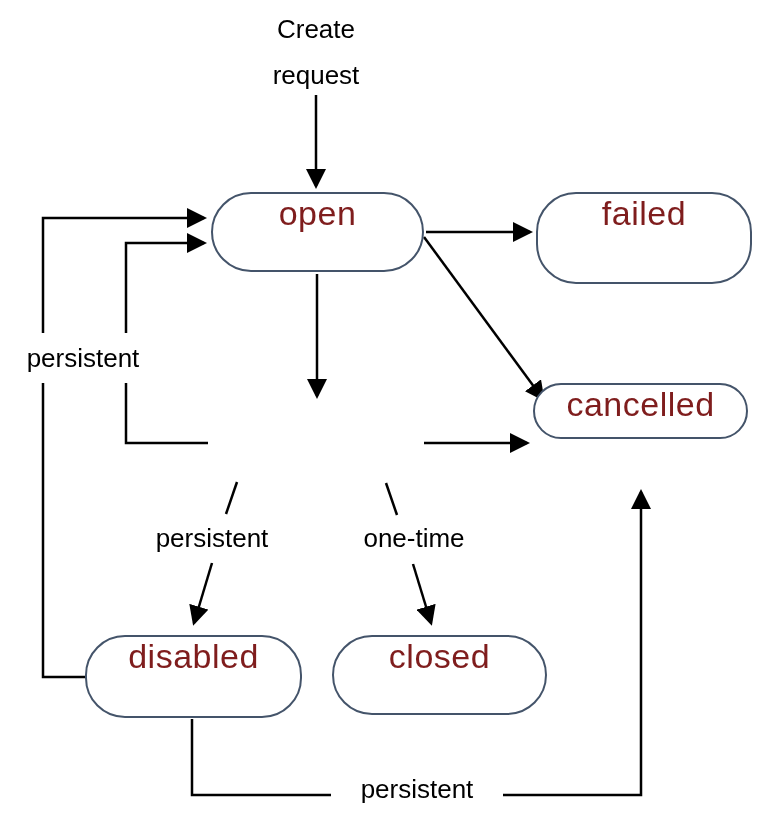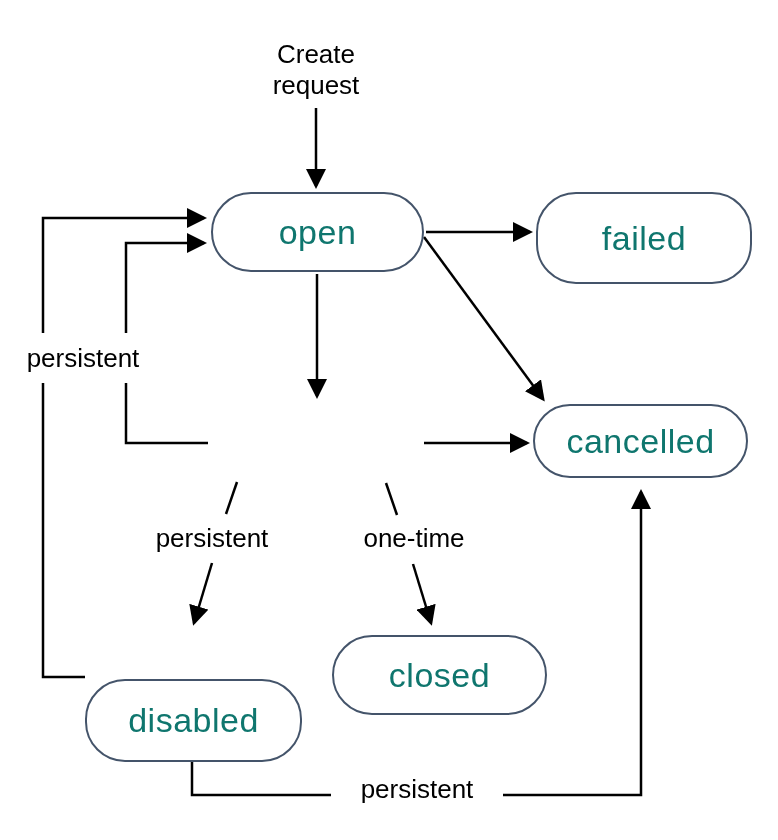--- a/index.html
+++ b/index.html
@@ -26,45 +26,45 @@
     stroke: #000000;
     stroke-width: 2.5;
     fill: none;
   }
   .node {
     position: absolute;
     background: #ffffff;
     border: 2.5px solid #44546A;
     border-radius: 40px;
     display: flex;
-    align-items: center;
+    align-items: flex-start;
     justify-content: center;
     font-size: 34px;
-    color: #0f766e;
+    color: #7f1d1d;
     box-sizing: border-box;
     letter-spacing: 0.5px;
   }
   .edge-label {
     position: absolute;
     background: #ffffff;
     display: flex;
     align-items: center;
     justify-content: center;
     font-size: 26px;
     color: #000000;
     text-align: center;
   }
   .node-open      { left: 211px; top: 192px; width: 213px; height: 80px; }
   .node-failed    { left: 536px; top: 192px; width: 216px; height: 92px; }
   .node-active    { left: 208px; top: 402px; width: 215px; height: 81px; }
-  .node-cancelled { left: 533px; top: 404px; width: 215px; height: 74px; }
-  .node-disabled  { left: 85px;  top: 635px; width: 217px; height: 83px; margin-top: 44px; }
+  .node-cancelled { left: 533px; top: 383px; width: 215px; height: 56px; }
+  .node-disabled  { left: 85px;  top: 635px; width: 217px; height: 83px; }
   .node-closed    { left: 332px; top: 635px; width: 215px; height: 80px; }
 
-  .label-create          { left: 259px; top: 32px;  width: 114px; height: 76px; line-height: 31px; }
+  .label-create          { left: 259px; top: 14px;  width: 114px; height: 76px; line-height: 46px; }
   .label-persistent-left { left: 18px;  top: 333px; width: 130px; height: 50px; }
   .label-persistent-mid  { left: 147px; top: 519px; width: 130px; height: 38px; }
   .label-one-time        { left: 352px; top: 519px; width: 124px; height: 38px; }
   .label-persistent-bot  { left: 331px; top: 769px; width: 172px; height: 40px; }
 </style>
 </head>
 <body>
 
 <div class="canvas">
 

